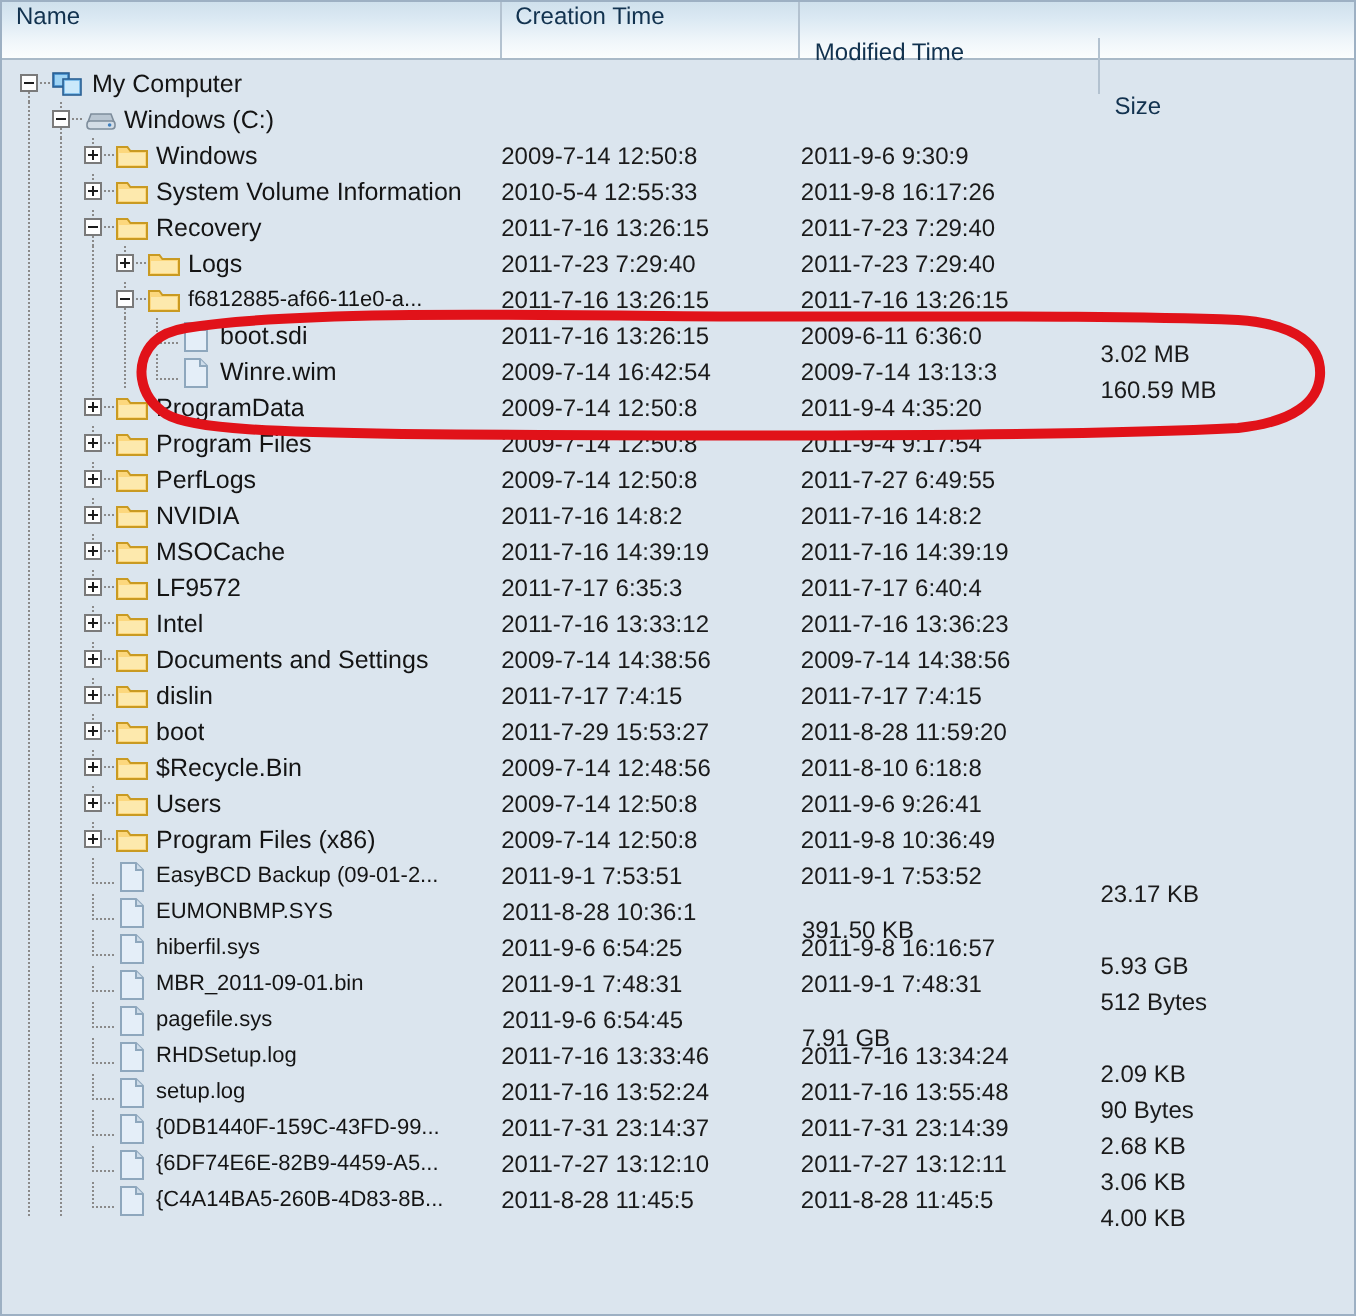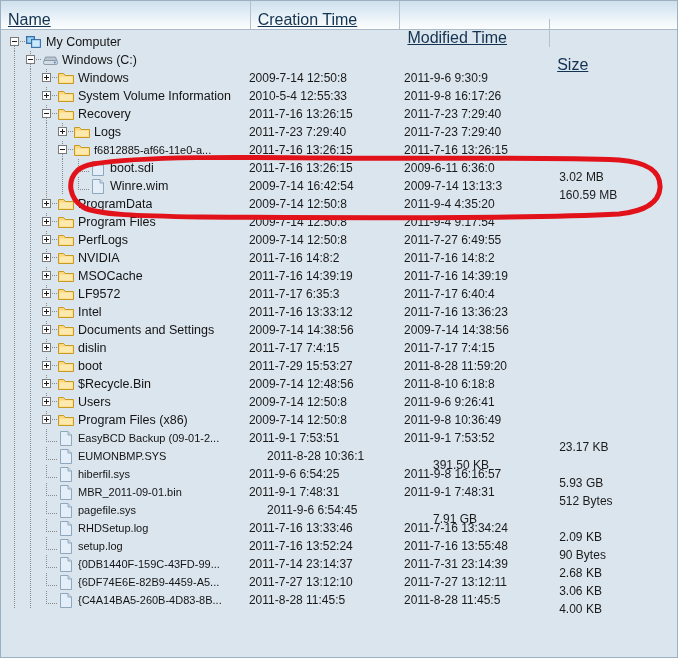--- a/index.html
+++ b/index.html
@@ -28,51 +28,49 @@
     display: flex;
     height: 29px;
     background: linear-gradient(to bottom, #cfe0ec 0%, #dbe9f3 30%, #f0f6fa 70%, #fbfdfe 100%);
     border-bottom: 1px solid #a9b9c8;
     box-sizing: border-box;
     z-index: 3;
   }
   .hcell {
     position: relative;
     display: flex;
-    align-items: flex-end;
-    font-size: 16px;
+    align-items: flex-start;
+    font-size: 12px;
     color: #12324f;
     padding-left: 7px;
     box-sizing: border-box;
     border-right: 1px solid #b3c2d0;
     height: 100%;
     white-space: nowrap;
     overflow: hidden;
-    text-decoration: underline;
   }
   .hcell.c0 { width: 250px; }
   .hcell.c1 { width: 150px; }
   .hcell.c2 { width: 150px; margin-top: 18px; }
   .hcell.c3 { width: 127px; border-right: none; margin-top: 45px; }
 
   
   .tree {
     position: relative;
     background: #dbe5ee;
     padding-top: 3px;
     z-index: 1;
   }
 
   .row {
     position: relative;
     display: flex;
     height: 18px;
     align-items: center;
     white-space: nowrap;
-    gap: 16px;
   }
 
   .cell-name {
     position: relative;
     width: 250px;
     height: 18px;
     display: flex;
     align-items: center;
     box-sizing: border-box;
     overflow: hidden;
@@ -923,21 +921,21 @@
             <span class="h"></span>
           </div>
           <span class="icon">
             <svg width="12" height="15" viewBox="0 0 12 15">
               <path d="M0.5 0.5 L8 0.5 L11.5 4 L11.5 14.5 L0.5 14.5 Z" fill="#e4eef8" stroke="#8ea7bd" stroke-width="1"></path>
               <path d="M8 0.5 L8 4 L11.5 4" fill="#cddcea" stroke="#8ea7bd" stroke-width="1"></path>
             </svg>
           </span>
           <span class="label small">{0DB1440F-159C-43FD-99...</span>
         </div>
-        <div class="cell-ctime">2011-7-14 23:14:37</div>
+        <div class="cell-ctime">2011-7-31 23:14:37</div>
         <div class="cell-mtime">2011-7-31 23:14:39</div>
         <div class="cell-size">2.68 KB</div>
       </div>
       <div class="row">
         <div class="cell-name">
           <div class="indent" style="width: 40px;">
             <div class="guide" style="left: 13px;"></div>
             <div class="guide" style="left: 29px;"></div>
           </div>
           <div class="leafconn">

